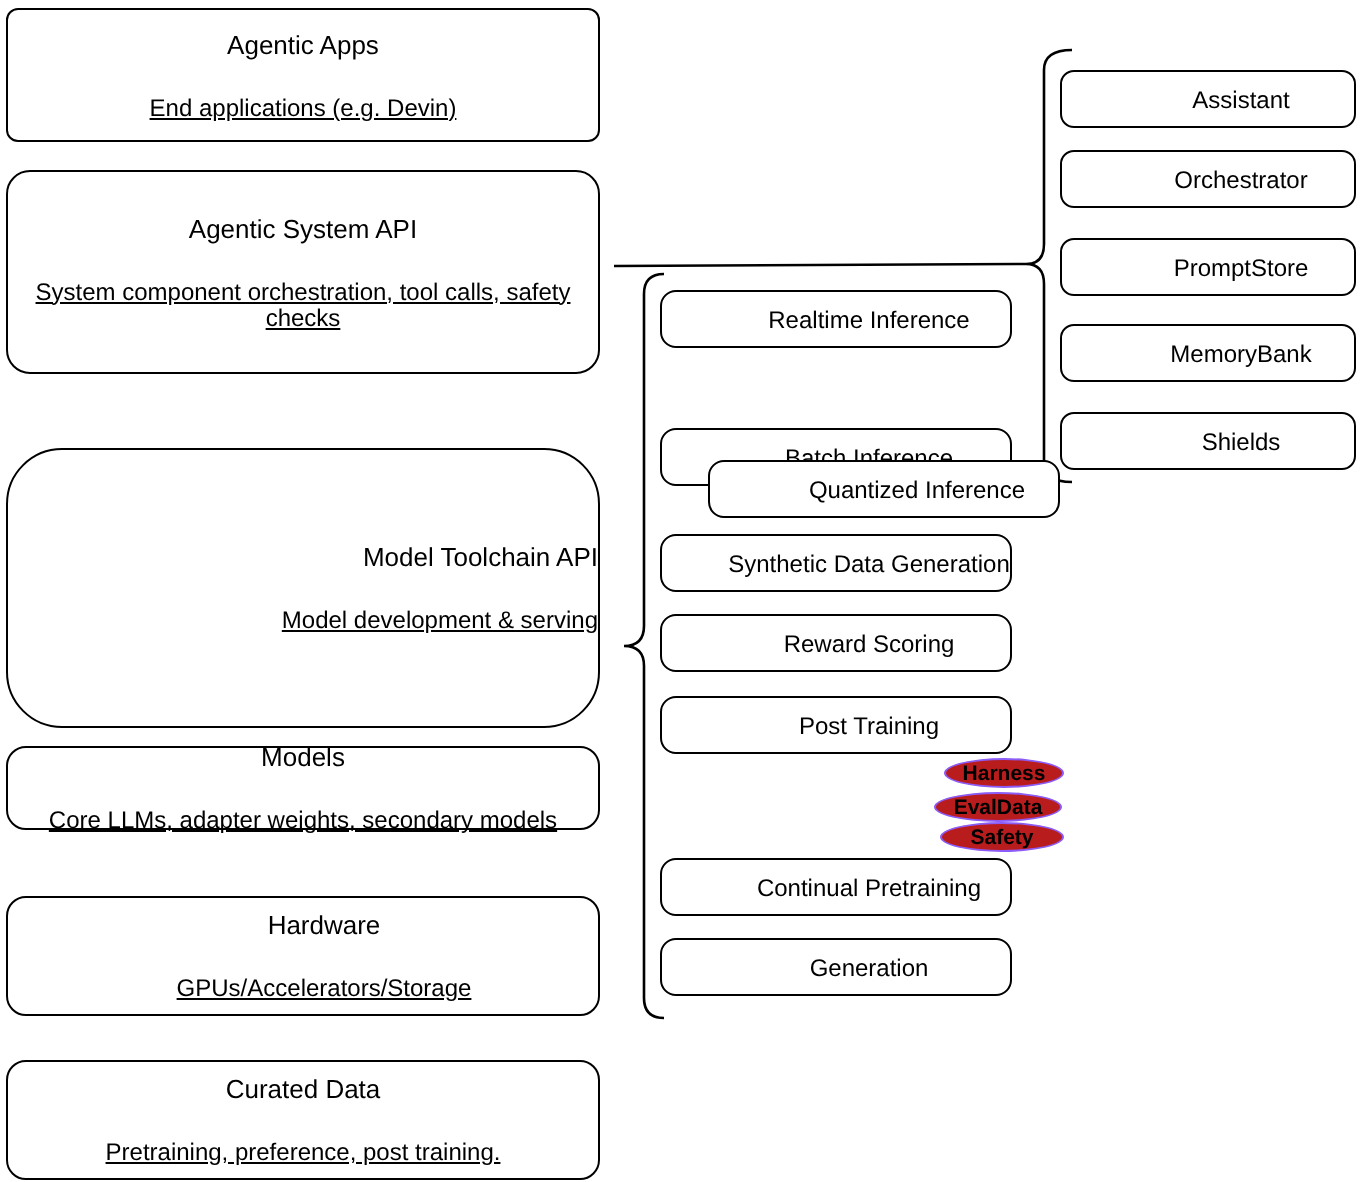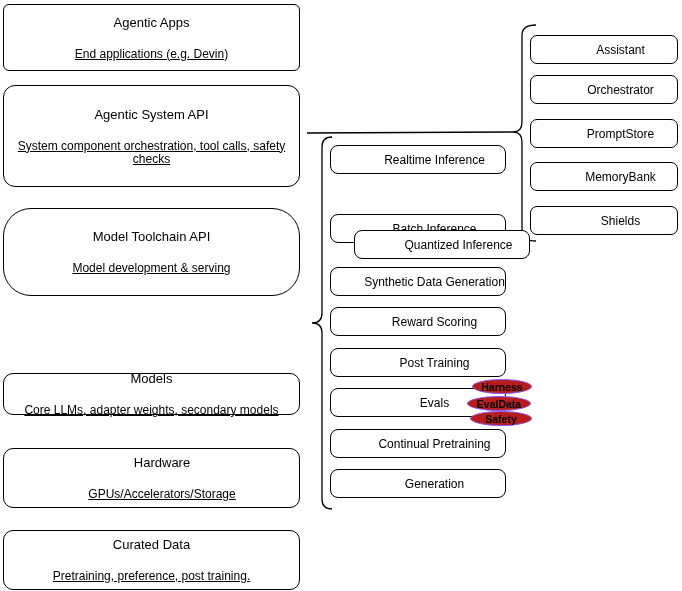--- a/index.html
+++ b/index.html
@@ -76,21 +76,21 @@
   <div class="bigbox" style="top:4px; height:67px; border-radius:6px;">
     <div class="title">Agentic Apps</div>
     <div class="subtitle">End applications (e.g. Devin)</div>
   </div>
 
   <div class="bigbox" style="top:85px; height:102px; border-radius:12px;">
     <div class="title">Agentic System API</div>
     <div class="subtitle">System component orchestration, tool calls, safety checks</div>
   </div>
 
-  <div class="bigbox" style="top:208px; height:88px; border-radius:28px;">
+  <div class="bigbox" style="top:224px; height:140px; border-radius:28px;align-items:flex-end;">
     <div class="title">Model Toolchain API</div>
     <div class="subtitle">Model development &amp; serving</div>
   </div>
 
   <div class="bigbox" style="top:373px; height:42px; border-radius:10px;">
     <div class="title">Models</div>
     <div class="subtitle">Core LLMs, adapter weights, secondary models</div>
   </div>
 
   <div class="bigbox" style="top:448px; height:60px; border-radius:10px;padding-left:21px;">
@@ -114,23 +114,20 @@
   </div>
   <div class="node mid" style="top:267px;">
     <span>Synthetic Data Generation</span>
   </div>
   <div class="node mid" style="top:307px;">
     <span>Reward Scoring</span>
   </div>
   <div class="node mid" style="top:348px;">
     <span>Post Training</span>
   </div>
-  <div class="node mid" style="top:388px;">
-    <span>Evals</span>
-  </div>
   <div class="node mid" style="top:429px;">
     <span>Continual Pretraining</span>
   </div>
   <div class="node mid" style="top:469px;">
     <span>Generation</span>
   </div>
 
   <div class="oval" style="left:472px; top:379px; width:60px; height:15px;">
     <span>Harness</span>
   </div>

